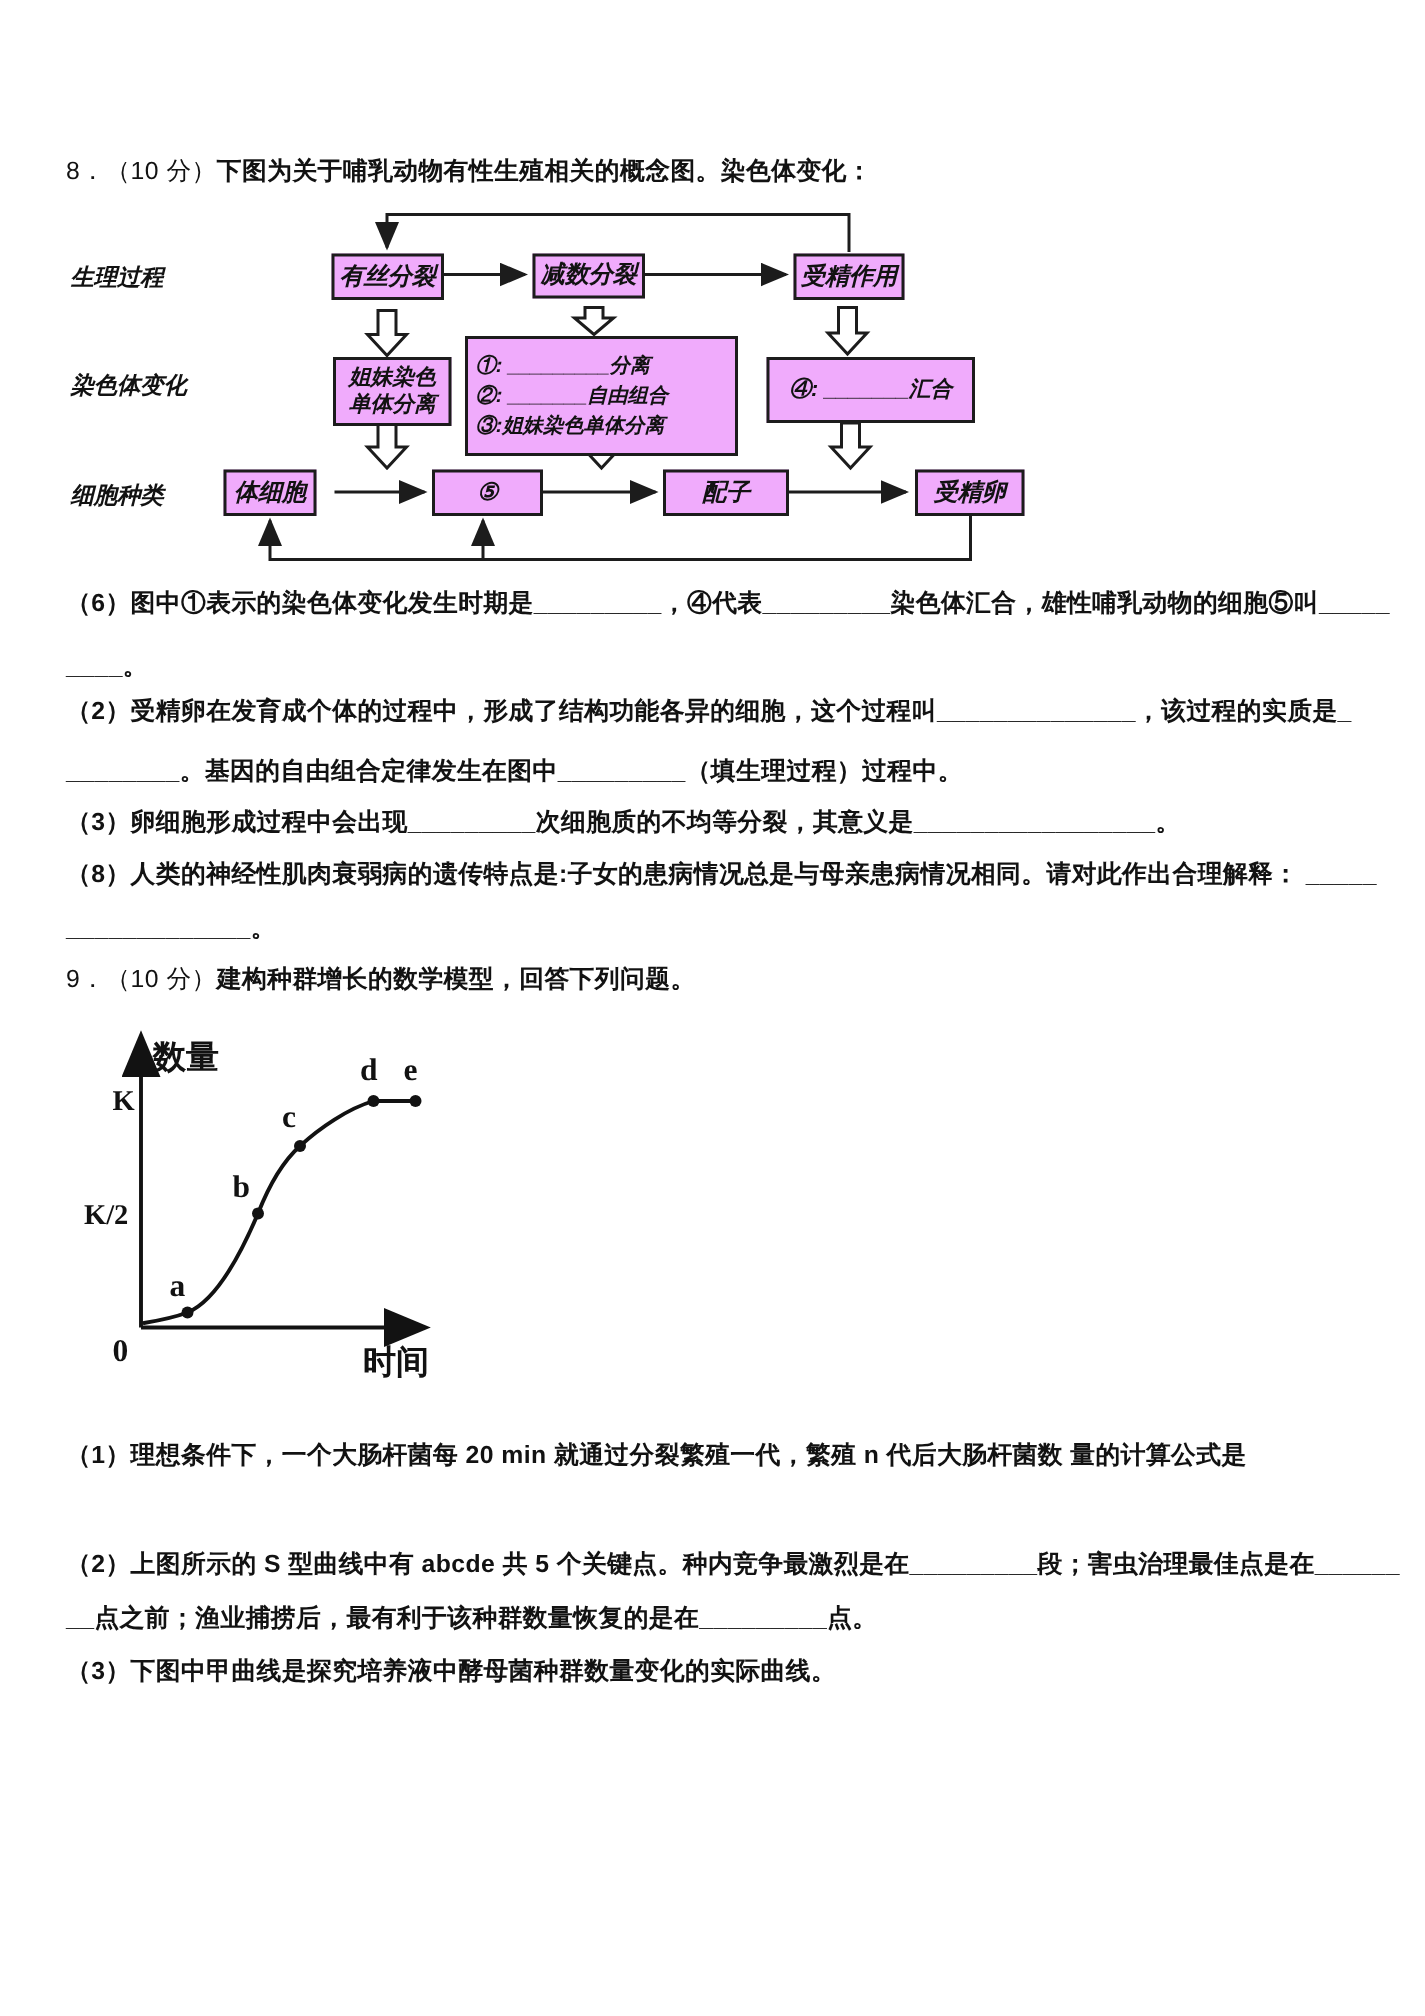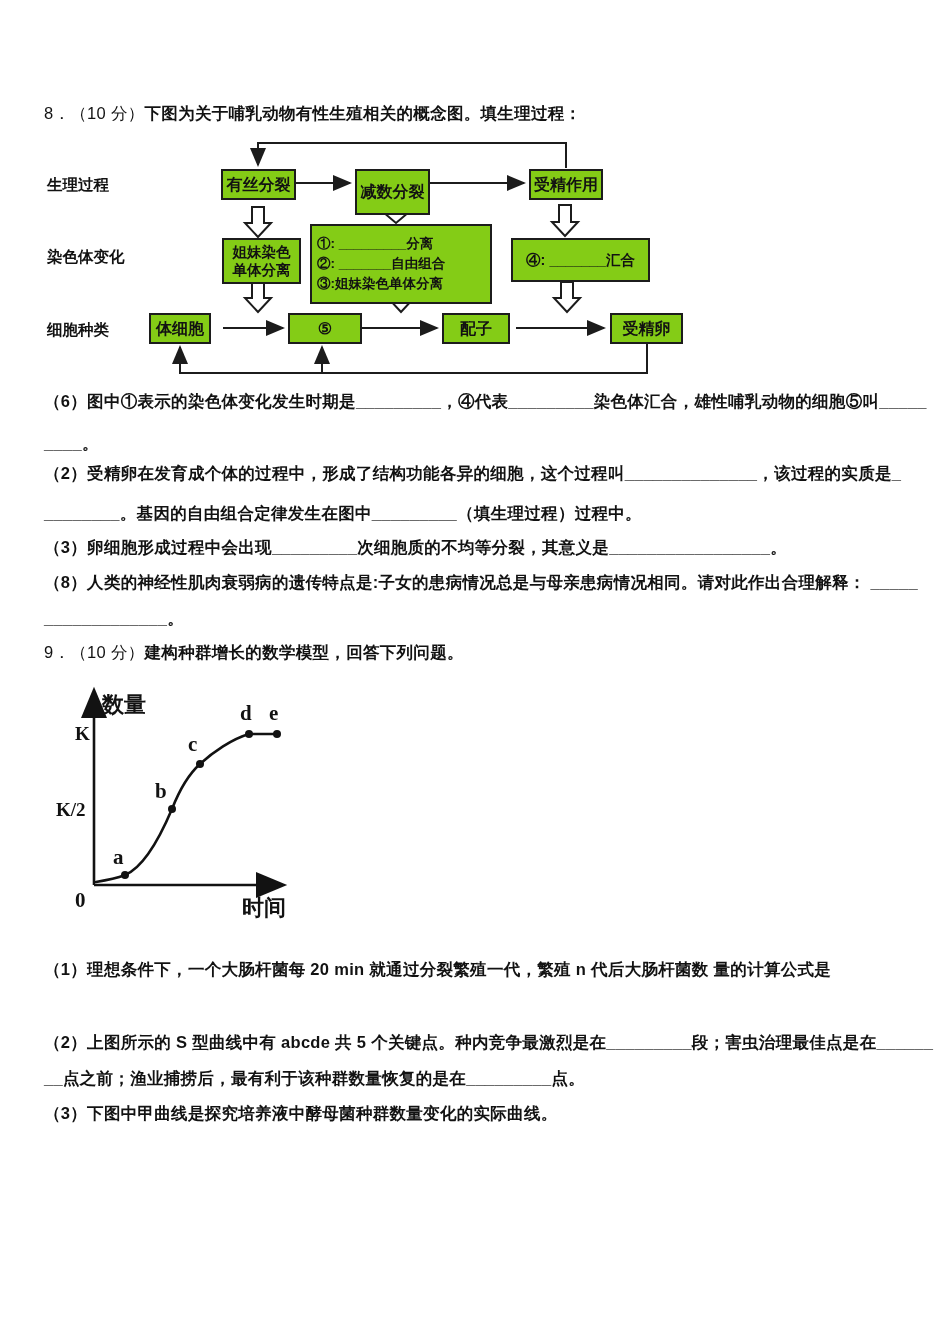--- a/index.html
+++ b/index.html
@@ -10,24 +10,24 @@
   }
   .tline {
     position:absolute; left:44px; white-space:pre;
     font-size:16.5px; font-weight:700; letter-spacing:0.3px; color:#121212;
   }
   .tline .qno, .tline .pts { font-weight:400; }
   sub { font-size:10.5px; font-weight:700; }
   sup { font-size:10.5px; font-weight:700; }
 
   
-  .diagram { position:absolute; left:45px; top:135px; width:660px; height:250px; }
+  .diagram { position:absolute; left:45px; top:135px; width:660px; height:250px;font-style:italic; }
   .diagram svg.flow { position:absolute; left:0; top:0; }
   .dbox {
-    position:absolute; border:2px solid #1c1c1c; background:#84cc16;
+    position:absolute; border:2px solid #1c1c1c; background:#f0abfc;
     display:flex; flex-direction:column; align-items:center; justify-content:center;
     font-weight:700; font-size:16px; line-height:1.25; text-align:center; white-space:pre;
   }
   .dbox.small { font-size:14.5px; }
   .dbox.multi {
     align-items:flex-start; text-align:left; padding:3px 5px;
     font-size:13.5px; line-height:1.5; justify-content:center;
   }
   .dlabel { position:absolute; font-weight:700; font-size:15.5px; white-space:nowrap; color:#121212; }
 
@@ -36,21 +36,21 @@
   .gcjk { font:700 22px "Liberation Sans", sans-serif; fill:#121212; }
   .gser { font:700 19px "Liberation Serif", serif; fill:#121212; }
   .gzero { font:700 21px "Liberation Serif", serif; fill:#121212; }
   .gpt  { font:700 21px "Liberation Serif", serif; fill:#121212; }
 </style>
 </head>
 <body>
 
 <div class="page">
 
-  <div class="tline" style="top:103px"><span class="qno">8．</span><span class="pts">（10 分）</span><span>下图为关于哺乳动物有性生殖相关的概念图。填生理过程：</span></div>
+  <div class="tline" style="top:103px"><span class="qno">8．</span><span class="pts">（10 分）</span><span>下图为关于哺乳动物有性生殖相关的概念图。染色体变化：</span></div>
 
   <div class="diagram">
     <svg class="flow" width="660" height="250" viewBox="0 0 660 250">
       <defs>
         <marker id="ah" markerWidth="11" markerHeight="9" refX="8.5" refY="4" orient="auto">
           <path d="M0,0 L9.5,4 L0,8 z" fill="#1c1c1c"></path>
         </marker>
       </defs>
 
       <polyline points="521,33 521,8 213,8 213,30" fill="none" stroke="#1c1c1c" stroke-width="2" marker-end="url(#ah)"></polyline>
@@ -72,37 +72,37 @@
 
       <polyline points="602,209 602,238 135,238 135,212" fill="none" stroke="#1c1c1c" stroke-width="2" marker-end="url(#ah)"></polyline>
       <line x1="277" y1="238" x2="277" y2="212" stroke="#1c1c1c" stroke-width="2" marker-end="url(#ah)"></line>
     </svg>
 
     <div class="dlabel" style="left:2px; top:40px">生理过程</div>
     <div class="dlabel" style="left:2px; top:112px">染色体变化</div>
     <div class="dlabel" style="left:2px; top:185px">细胞种类</div>
 
     <div class="dbox" style="left:176px; top:34px; width:75px; height:31px">有丝分裂</div>
-    <div class="dbox" style="left:310px; top:34px; width:75px; height:46px">减数分裂</div>
+    <div class="dbox" style="left:310px; top:34px; width:75px; height:30px">减数分裂</div>
     <div class="dbox" style="left:484px; top:34px; width:74px; height:31px">受精作用</div>
 
     <div class="dbox small" style="left:177px; top:103px; width:79px; height:46px">
       <span>姐妹染色</span>
       <span>单体分离</span>
     </div>
     <div class="dbox multi" style="left:265px; top:89px; width:182px; height:80px">
       <span>①: _________分离</span>
       <span>②: _______自由组合</span>
       <span>③:姐妹染色单体分离</span>
     </div>
     <div class="dbox small" style="left:466px; top:103px; width:139px; height:44px">④: _______汇合</div>
 
     <div class="dbox" style="left:104px; top:178px; width:62px; height:31px">体细胞</div>
     <div class="dbox" style="left:243px; top:178px; width:74px; height:31px">⑤</div>
-    <div class="dbox" style="left:397px; top:178px; width:68px; height:31px">配子</div>
+    <div class="dbox" style="left:397px; top:178px; width:84px; height:31px">配子</div>
     <div class="dbox" style="left:565px; top:178px; width:73px; height:31px">受精卵</div>
   </div>
 
   <div class="tline" style="top:391px">（6）图中①表示的染色体变化发生时期是_________，④代表_________染色体汇合，雄性哺乳动物的细胞⑤叫_____</div>
   <div class="tline" style="top:433px">____。</div>
   <div class="tline" style="top:463px">（2）受精卵在发育成个体的过程中，形成了结构功能各异的细胞，这个过程叫______________，该过程的实质是_</div>
   <div class="tline" style="top:503px">________。基因的自由组合定律发生在图中_________（填生理过程）过程中。</div>
   <div class="tline" style="top:537px">（3）卵细胞形成过程中会出现_________次细胞质的不均等分裂，其意义是_________________。</div>
   <div class="tline" style="top:572px">（8）人类的神经性肌肉衰弱病的遗传特点是:子女的患病情况总是与母亲患病情况相同。请对此作出合理解释： _____</div>
   <div class="tline" style="top:608px">_____________。</div>

